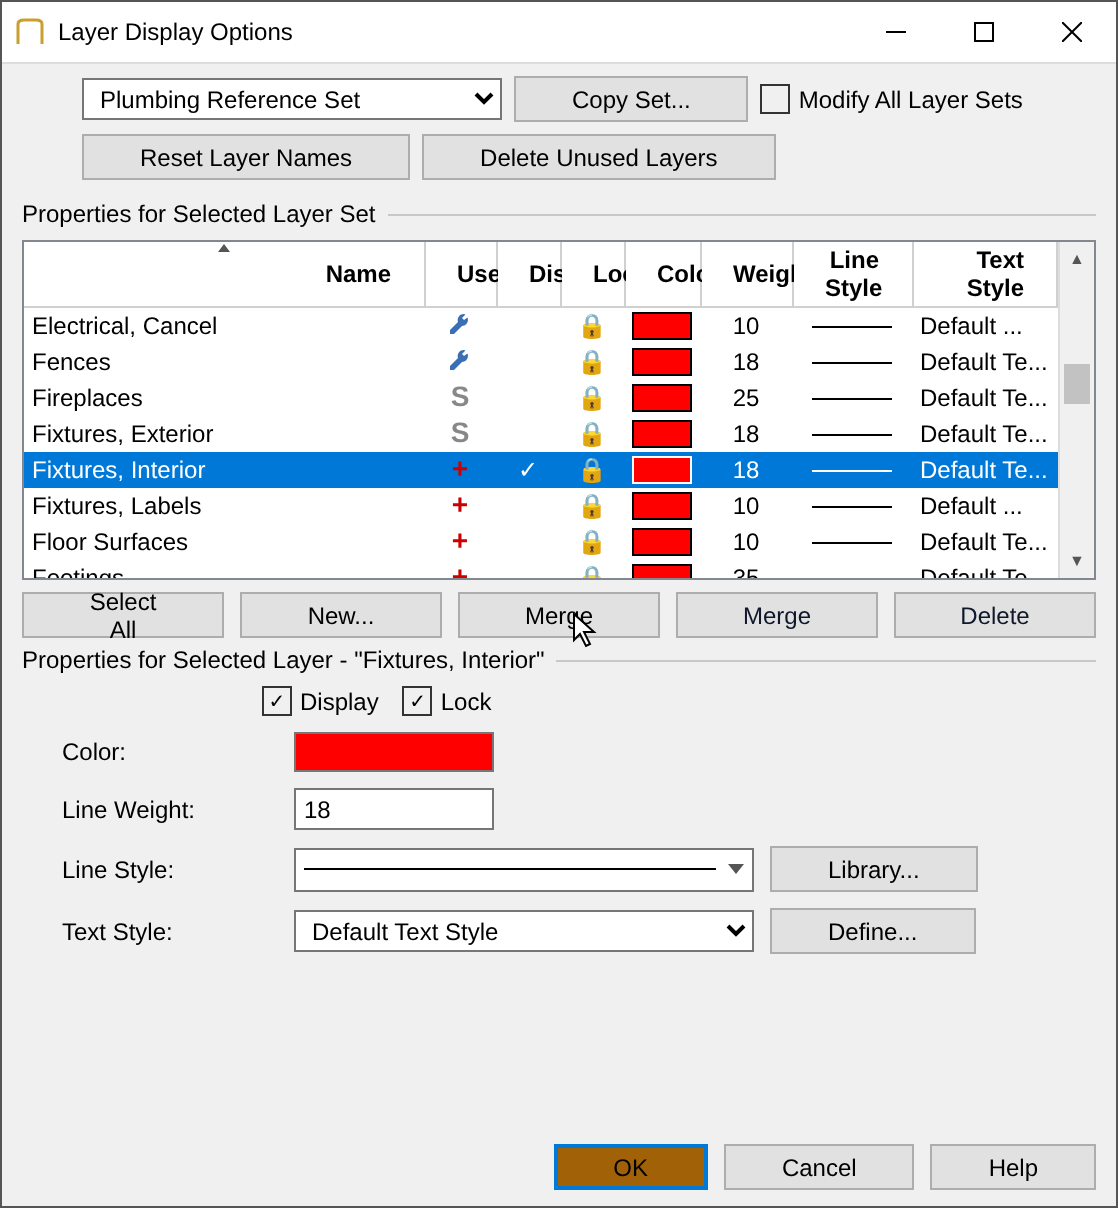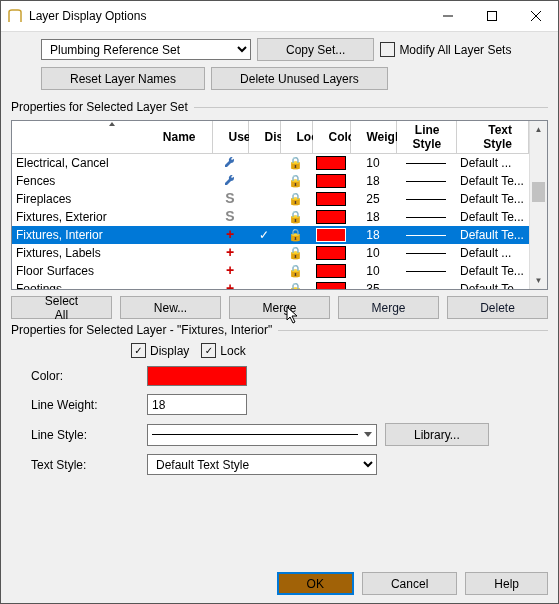--- a/index.html
+++ b/index.html
@@ -280,20 +280,21 @@
         </div>
         <span style="width:8px"></span>
         <button class="btn" style="min-width:0">Library...</button>
       </div>
       <div class="prop-row">
         <span class="prop-lbl">Text Style:</span>
         <select style="width:230px">
           <option>Default Text Style</option>
         </select>
         <span style="width:8px"></span>
+        <button class="btn" style="min-width:0">Define...</button>
       </div>
     </div>
   </div>
 
   <div class="footer">
     <button class="btn primary" style="min-width:70px">OK</button>
     <button class="btn">Cancel</button>
     <button class="btn">Help</button>
   </div>
 </div>

